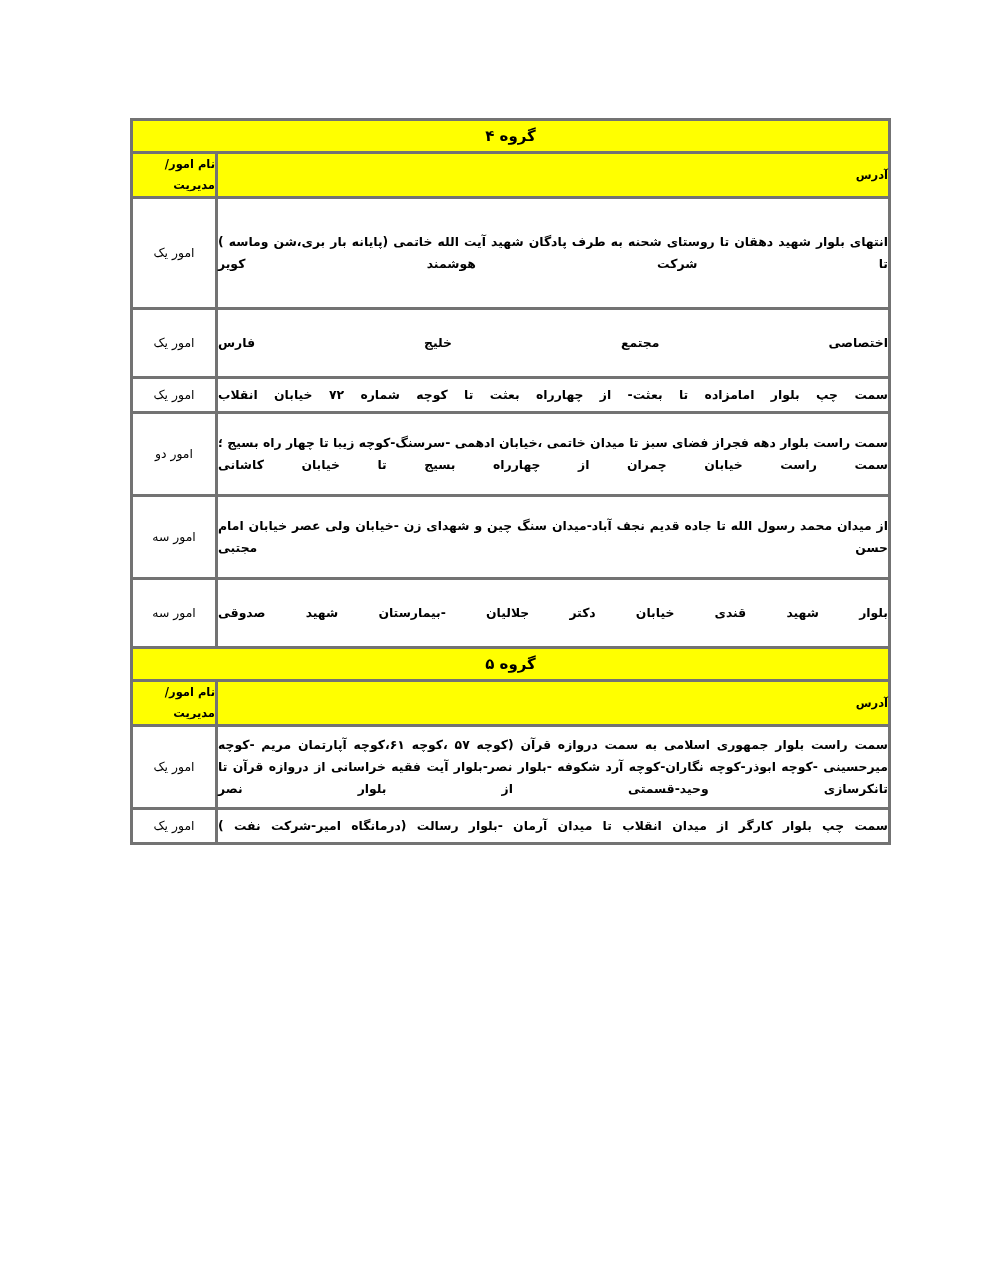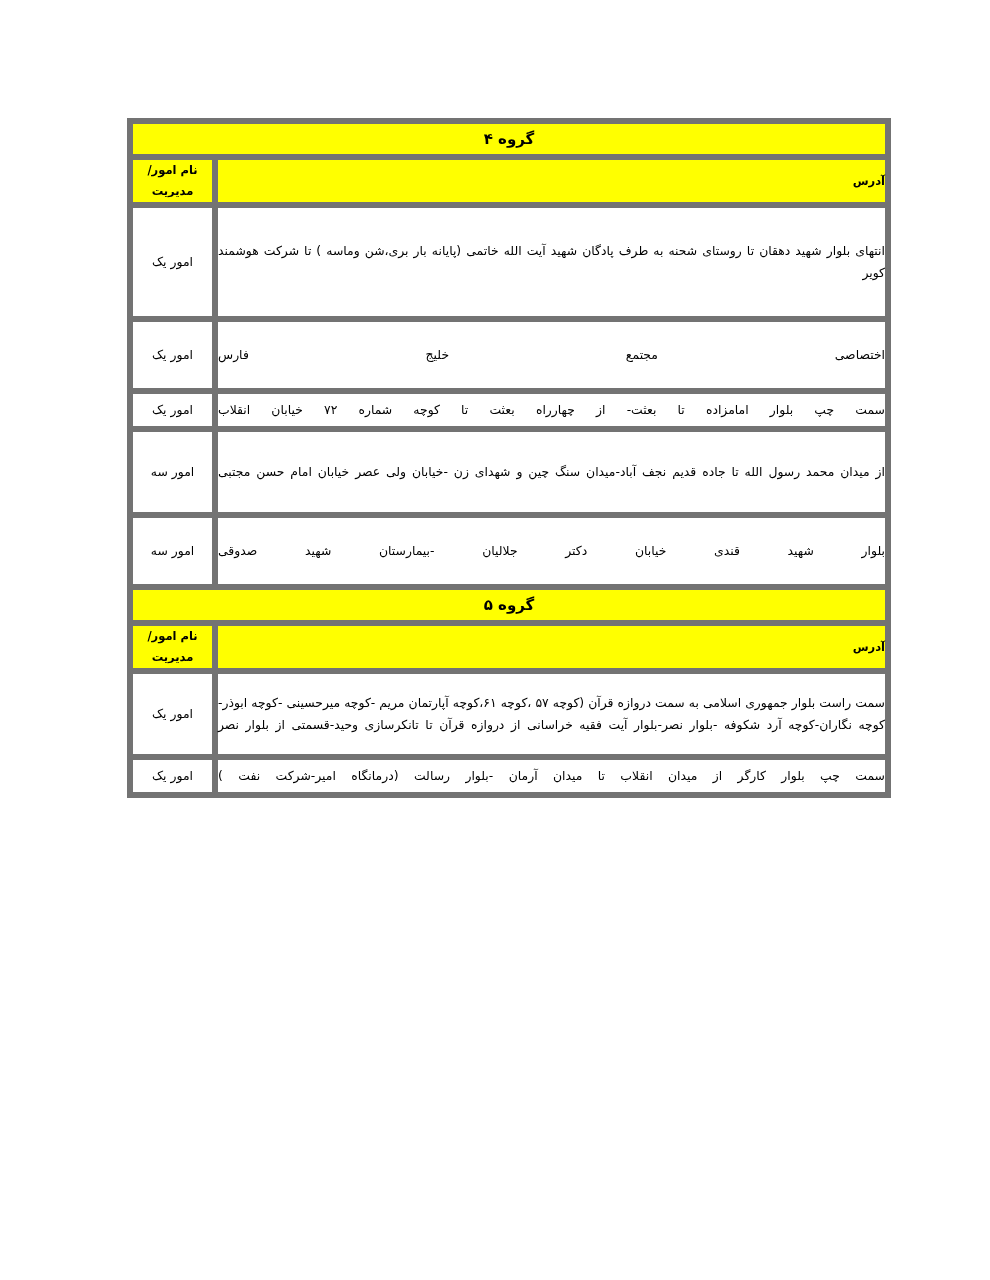--- a/index.html
+++ b/index.html
@@ -34,21 +34,21 @@
   }
 
   table.addr-table {
     border-collapse: collapse;
     table-layout: fixed;
     width: 758px;
     direction: rtl;
   }
 
   table.addr-table td {
-    border: 6px solid #737373;
+    border: 3px solid #737373;
     vertical-align: middle;
     padding: 0;
   }
 
   
   col.col-address { width: 673px; }
   col.col-manage  { width: 85px; }
 
   
   .group-banner td {
@@ -66,33 +66,33 @@
   .col-header td {
     background: #ffff00;
     border: 1px solid #5a5a1e;
     font-weight: bold;
     font-size: 11.5px;
     height: 21px;
     line-height: 21px;
     padding: 0 4px;
   }
   .col-header td.h-address { text-align: right; }
-  .col-header td.h-manage  { text-align: center; margin-left: 16px; }
+  .col-header td.h-manage  { text-align: right; margin-left: 16px; }
 
   
   .data-row td {
     background: #ffffff;
     font-size: 12.4px;
     line-height: 1.78;
   }
   .cell-address {
     text-align: justify;
     text-align-last: justify;
     padding: 5px 7px 5px 7px;
-    font-weight: normal;
+    font-weight: bold;
     vertical-align: top;
   }
   .cell-manage {
     text-align: center;
     font-weight: normal;
     font-size: 12.4px;
     vertical-align: middle;
   }
 
   
@@ -132,20 +132,24 @@
           <td class="cell-address">اختصاصی  مجتمع خلیج فارس</td>
           <td class="cell-manage">امور یک</td>
         </tr>
 
         <tr class="data-row h-xs">
           <td class="cell-address">سمت چپ بلوار امامزاده تا بعثت- از چهارراه بعثت تا کوچه شماره ۷۲ خیابان انقلاب</td>
           <td class="cell-manage">امور یک</td>
         </tr>
 
 
+        <tr class="data-row h-lg">
+          <td class="cell-address">سمت راست بلوار دهه فجراز فضای سبز تا میدان خاتمی ،خیابان ادهمی -سرسنگ-کوچه زیبا تا چهار راه بسیج ؛سمت راست خیابان چمران از چهارراه بسیج تا خیابان کاشانی</td>
+          <td class="cell-manage">امور دو</td>
+        </tr>
 
         <tr class="data-row h-lg">
           <td class="cell-address">از میدان محمد رسول الله تا جاده قدیم نجف آباد-میدان سنگ چین و شهدای زن -خیابان ولی عصر خیابان امام حسن مجتبی</td>
           <td class="cell-manage">امور سه</td>
         </tr>
 
         <tr class="data-row h-md">
           <td class="cell-address">بلوار شهید قندی خیابان دکتر جلالیان -بیمارستان شهید صدوقی</td>
           <td class="cell-manage">امور سه</td>
         </tr>

